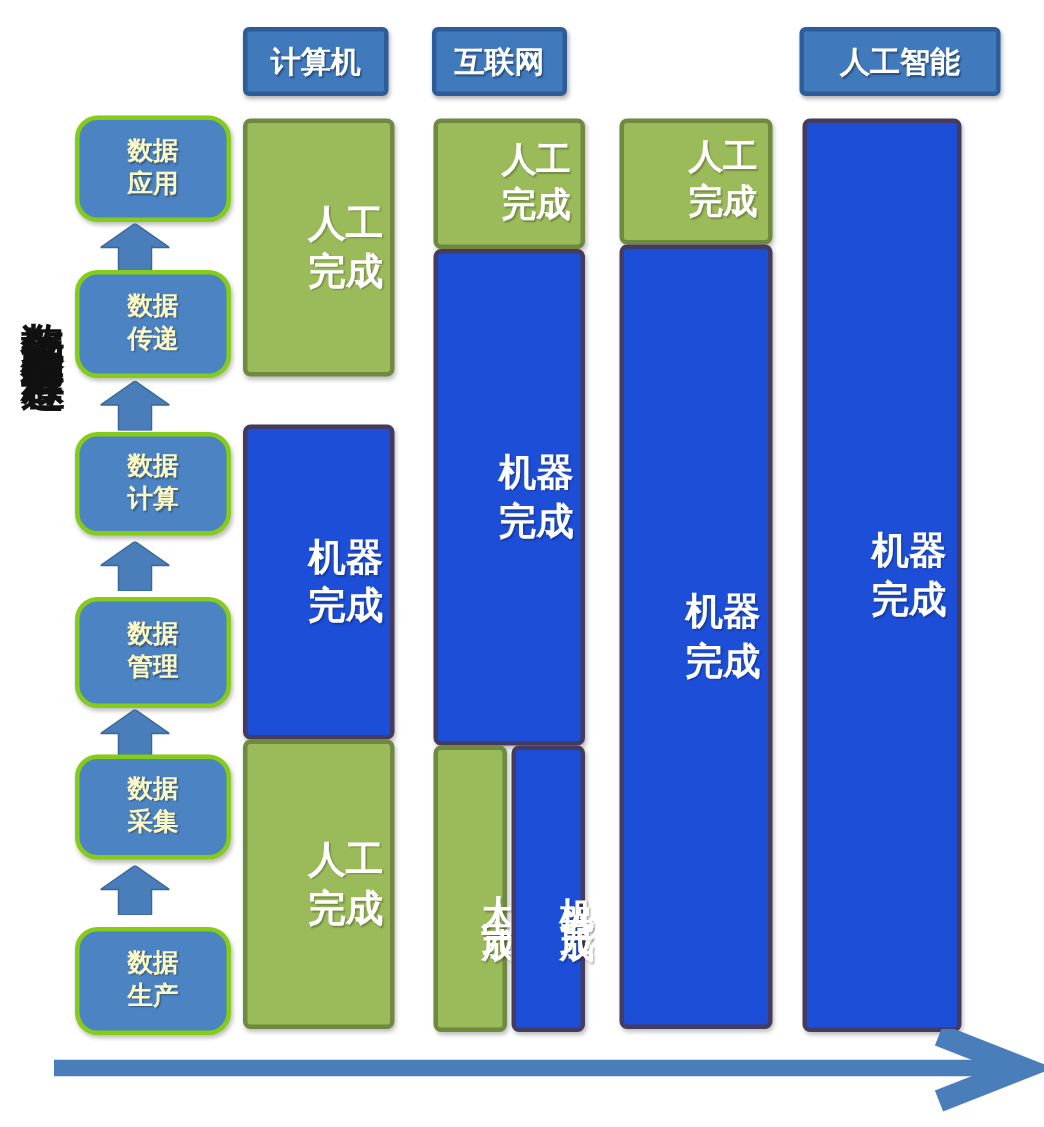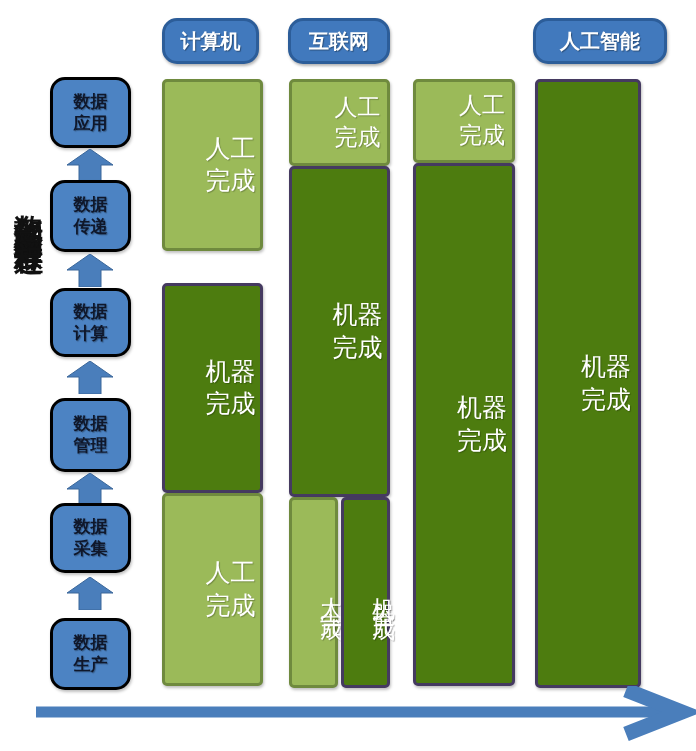--- a/index.html
+++ b/index.html
@@ -8,46 +8,46 @@
     font-family:"DejaVu Sans",sans-serif;
   }
   
   .vtitle{
     position:absolute;left:8px;top:192px;height:400px;width:42px;
     writing-mode:vertical-lr;text-orientation:upright;
     font-size:29px;font-weight:bold;color:#111;letter-spacing:3px;line-height:42px;
   }
   
   .stage{
-    position:absolute;left:50px;width:81px;box-sizing:border-box;
-    background:#4C83C3;border:3px solid #000000;border-radius:15px;
-    color:#0f172a;font-weight:bold;font-size:17px;line-height:1.28;
+    position:absolute;left:50px;width:104px;box-sizing:border-box;
+    background:#4C83C3;border:3px solid #84cc16;border-radius:15px;
+    color:#fef9c3;font-weight:bold;font-size:17px;line-height:1.28;
     display:flex;align-items:center;justify-content:center;text-align:center;
     white-space:pre-line;box-shadow:1px 2px 3px rgba(0,0,0,.25);
     text-shadow:1px 1px 1px rgba(0,0,0,.3);
   }
   .uparrow{position:absolute;left:67px;width:46px;height:33px;}
   
   .hdr{
     position:absolute;top:18px;height:46px;box-sizing:border-box;
-    background:#4179BD;border:3px solid #2C5D99;border-radius:15px;
+    background:#4179BD;border:3px solid #2C5D99;border-radius:4px;
     color:#fff;font-weight:bold;font-size:20px;
     display:flex;align-items:center;justify-content:center;
     box-shadow:1px 2px 3px rgba(0,0,0,.3);text-shadow:1px 1px 1px rgba(0,0,0,.35);
   }
   
   .seg{
     position:absolute;box-sizing:border-box;border-radius:5px;
-    color:#fff;font-weight:normal;text-align:left;
+    color:#fff;font-weight:bold;text-align:left;
     display:flex;align-items:center;justify-content:center;
     white-space:pre-line;line-height:1.3;
     box-shadow:1px 2px 3px rgba(0,0,0,.25);text-shadow:1px 1px 1px rgba(0,0,0,.25);padding-left:36px;
   }
   .seg.green{background:#9BBA59;border:3px solid #6F8A3E;}
-  .seg.purple{background:#4d7c0f;border:3px solid #453A60;}
+  .seg.purple{background:#1d4ed8;border:3px solid #453A60;}
   .fs25{font-size:25px;}
   .fs23{font-size:23px;}
   .vert{
     writing-mode:vertical-lr;text-orientation:upright;
     letter-spacing:7px;font-size:23px;white-space:normal;line-height:1;
   }
   .botarrow{position:absolute;left:28px;top:686px;width:668px;height:56px;}
 </style>
 </head>
 <body>
@@ -83,21 +83,21 @@
   <div class="stage" style="top:503px;height:70px;">数据
 采集</div>
   <svg class="uparrow" style="top:577px;" viewBox="0 0 46 33">
       <path d="M23 0 L46 16 L34 16 L34 33 L12 33 L12 16 L0 16 Z" fill="#4A7EBB" stroke="#3A6699" stroke-width="1"></path>
     </svg>
 
   <div class="stage" style="top:618px;height:72px;">数据
 生产</div>
 
   <div class="hdr" style="left:162px;width:97px;">计算机</div>
-  <div class="hdr" style="left:288px;width:102px;">互联网</div>
+  <div class="hdr" style="left:288px;width:90px;">互联网</div>
   <div class="hdr" style="left:533px;width:134px;">人工智能</div>
 
   <div class="seg green fs25" style="left:162px;top:79px;width:101px;height:172px;">人工
 完成</div>
   <div class="seg purple fs25" style="left:162px;top:283px;width:101px;height:210px;">机器
 完成</div>
   <div class="seg green fs25" style="left:162px;top:493px;width:101px;height:193px;">人工
 完成</div>
 
   <div class="seg green fs23" style="left:289px;top:79px;width:101px;height:87px;">人工

